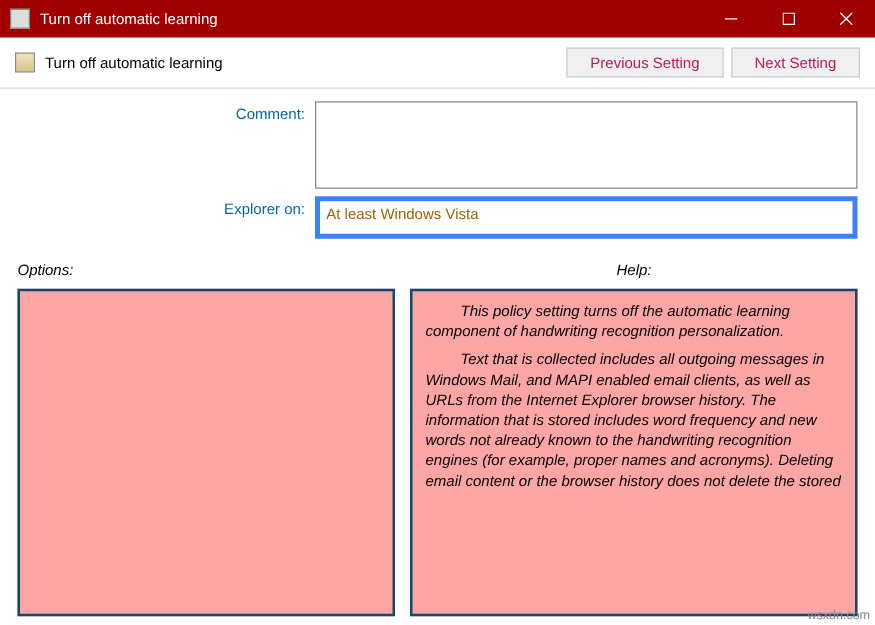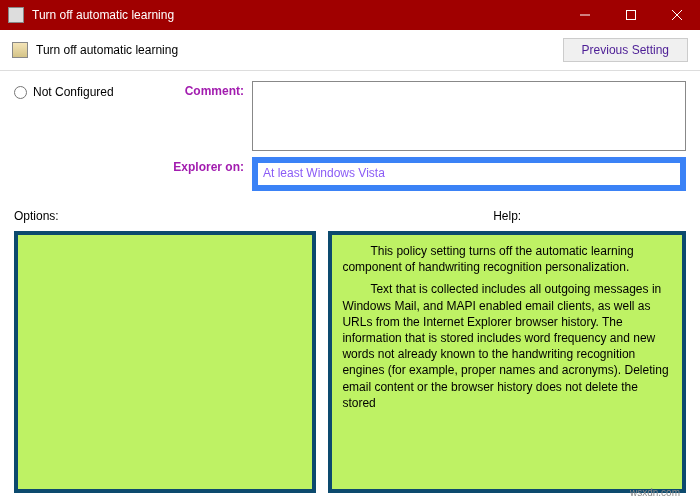--- a/index.html
+++ b/index.html
@@ -7,45 +7,45 @@
     
     .titlebar { background: #a00000; height: 30px; display: flex; align-items: center; color: #fff; padding-left: 8px; }
     .titlebar .icon { width: 16px; height: 16px; margin-right: 8px; background: #ddd; border: 1px solid #888; }
     .titlebar .title { flex: 1; font-size: 12px; }
     .titlebar .win-btn { width: 46px; height: 30px; display: flex; align-items: center; justify-content: center; cursor: pointer; }
     .titlebar svg { stroke: #fff; stroke-width: 1; fill: none; }
     
     .toolbar { display: flex; align-items: center; padding: 8px 12px; border-bottom: 1px solid #ddd; }
     .toolbar .icon { width: 16px; height: 16px; margin-right: 8px; border: 1px solid #888; background: linear-gradient(#f4e4b8,#d4c488); }
     .toolbar .page-title { flex: 1; font-size: 12px; color: #000; }
-    .toolbar .nav-btn { padding: 4px 18px; border: 1px solid #ccc; background: #f0f0f0; color: #4c1d95; margin-left: 6px; cursor: default; }
+    .toolbar .nav-btn { padding: 4px 18px; border: 1px solid #ccc; background: #f0f0f0; color: #be185d; margin-left: 6px; cursor: default; }
     
     .content { padding: 10px 14px; display: flex; flex-direction: column; height: calc(500px - 30px - 38px); }
     
     .top-row { display: flex; gap: 12px; margin-bottom: 8px; }
     .radio-col { width: 140px; }
     .radio-item { display: flex; align-items: center; padding: 4px 0; cursor: pointer; }
     .radio-item input { margin-right: 6px; }
     .highlight { border: 2px solid #d00000; padding: 2px 6px; margin-left: -6px; }
     
     .middle-col { flex: 1; display: flex; flex-direction: column; gap: 6px; }
     .field-row { display: flex; }
-    .field-label { width: 86px; text-align: right; padding-right: 8px; padding-top: 3px; color: #a21caf; font-weight: bold; }
+    .field-label { width: 86px; text-align: right; padding-right: 8px; padding-top: 3px; color: #0369a1; }
     .comment-area { flex: 1; height: 70px; border: 1px solid #888; resize: none; padding: 3px; background: #fff; overflow-y: scroll; }
-    .supported-area { flex: 1; height: 34px; border: 6px solid #3b82f6; padding: 3px 5px; background: #fff; overflow-y: scroll; color: #8b5cf6; }
+    .supported-area { flex: 1; height: 34px; border: 4px solid #3b82f6; padding: 3px 5px; background: #fff; overflow-y: scroll; color: #a16207; }
     
     .bottom-row { display: flex; gap: 12px; flex: 1; min-height: 0; }
-    .pane { display: flex; flex-direction: column; }
+    .pane { display: flex; flex-direction: column; font-style: italic; }
     .pane-options { width: 45%; }
     .pane-help { flex: 1; align-items: center; }
     .pane-label { margin-bottom: 8px; padding-top: 10px; }
-    .pane-box { flex: 1; border: 4px solid #0c4a6e; background: #bef264; padding: 8px 10px; overflow-y: auto; min-height: 0; }
+    .pane-box { flex: 1; border: 2px solid #0c4a6e; background: #fca5a5; padding: 8px 10px; overflow-y: auto; min-height: 0; }
     .help-text p { text-indent: 28px; margin-bottom: 6px; line-height: 1.35; font-size: 12px; }
     
-    .watermark { position: absolute; right: 20px; bottom: 2px; font-size: 10px; color: #888; }
+    .watermark { position: absolute; right: 4px; bottom: 2px; font-size: 10px; color: #888; }
   </style>
 </head>
 <body>
 
 <div class="titlebar">
   <div class="icon"></div>
   <div class="title">Turn off automatic learning</div>
   <div class="win-btn">
     <svg width="10" height="10">
         <line x1="0" y1="5" x2="10" y2="5"></line>
@@ -61,30 +61,27 @@
         <line x1="0" y1="0" x2="10" y2="10"></line>
         <line x1="10" y1="0" x2="0" y2="10"></line>
       </svg>
   </div>
 </div>
 
 <div class="toolbar">
   <div class="icon"></div>
   <div class="page-title">Turn off automatic learning</div>
   <button class="nav-btn">Previous Setting</button>
+  <button class="nav-btn">Next Setting</button>
 </div>
 
 <div class="content">
 
   <div class="top-row">
     <div class="radio-col">
-      <label class="radio-item">
-        <input type="radio" name="state" style="">
-        <span>Not Configured</span>
-      </label>
     </div>
     <div class="middle-col">
       <div class="field-row">
         <div class="field-label">Comment:</div>
         <textarea class="comment-area" style=""></textarea>
       </div>
       <div class="field-row">
         <div class="field-label">Explorer on:</div>
         <div class="supported-area">At least Windows Vista</div>
       </div>

